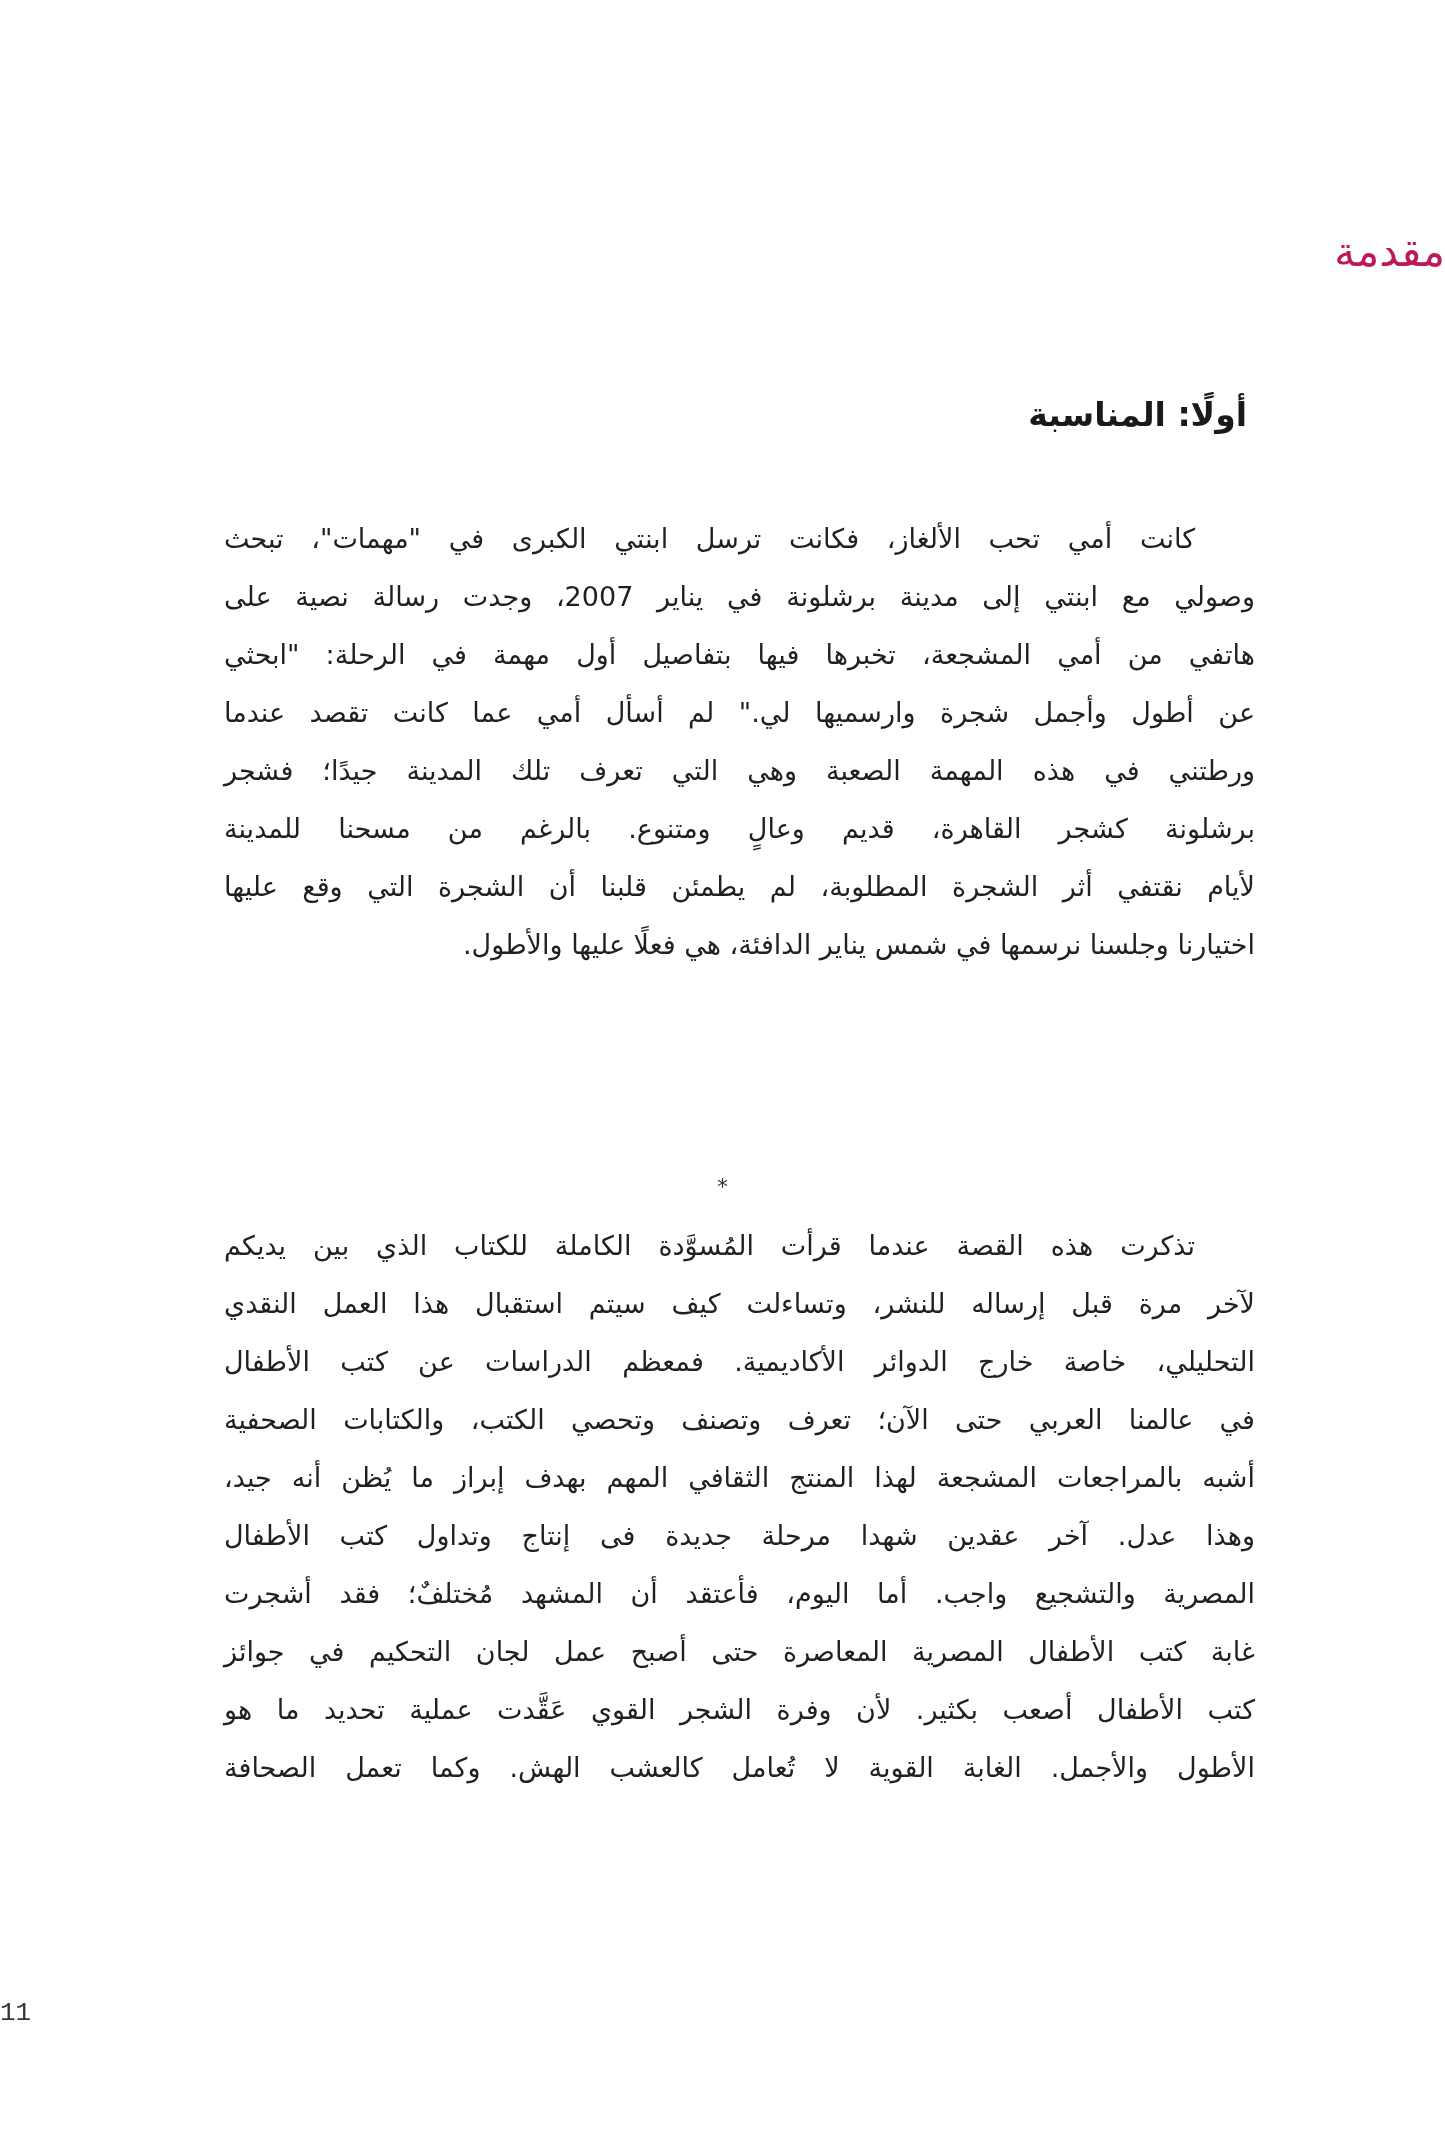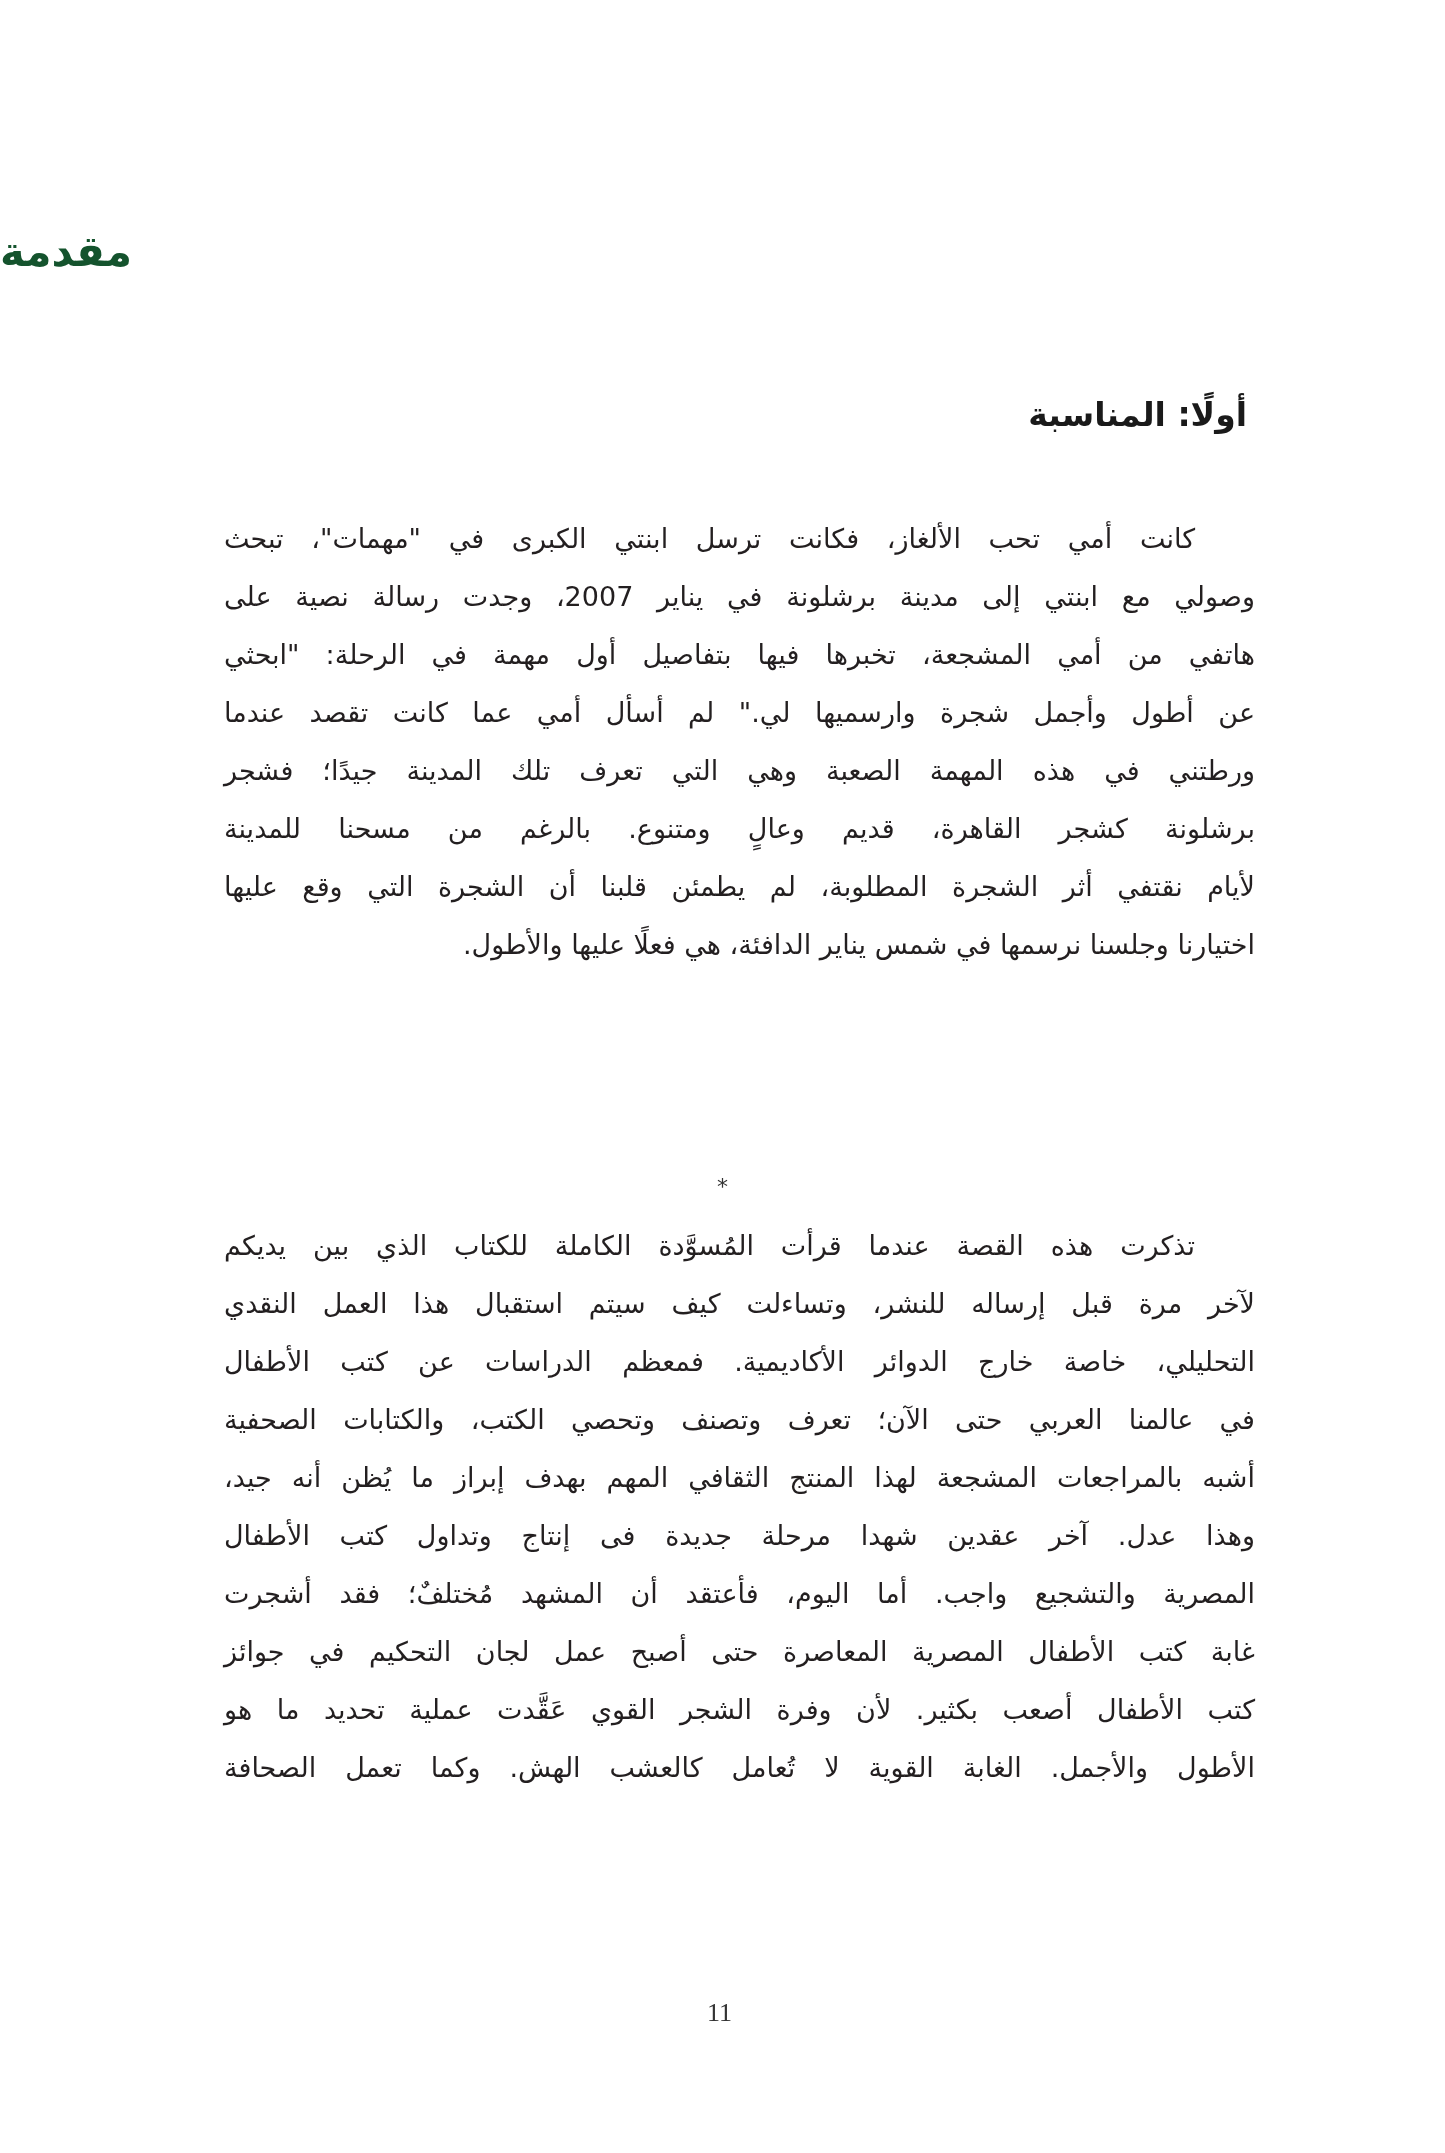--- a/index.html
+++ b/index.html
@@ -4,22 +4,22 @@
 <style>
   html, body { margin: 0; padding: 0; background: #ffffff; }
   body {
     width: 1445px; height: 2153px; position: relative; overflow: hidden;
     color: #231f20;
     font-family: "DejaVu Sans", sans-serif;
   }
   .page { position: absolute; left: 0; top: 0; width: 1445px; height: 2153px; }
   .chapter-title {
     position: absolute; left: 0; right: 0; top: 222px;
-    text-align: left; font-size: 42px; font-weight: bold; line-height: 60px;
-    color: #14532d;
+    text-align: right; font-size: 42px; font-weight: normal; line-height: 60px;
+    color: #be185d;
   }
   .section-heading {
     position: absolute; right: 190px; top: 382px;
     font-size: 33px; font-weight: bold; line-height: 50px; color: #1a1a1a;
   }
   .paragraph {
     position: absolute; left: 218px; right: 190px;
     font-size: 27px; line-height: 58px; text-align: justify;
     text-align-last: right; direction: rtl;
   }
@@ -30,21 +30,21 @@
   .paragraph .line.indent { padding-right: 60px; }
   .paragraph .line.last { text-align-last: right; }
   #para-1 { top: 510px; }
   #para-2 { top: 1217px; }
   .separator {
     position: absolute; left: 0; right: 0; top: 1172px;
     text-align: center; font-size: 22px; line-height: 30px; color: #333;
   }
   .page-number {
     position: absolute; left: 0; right: 6px; top: 1996px;
-    text-align: center; font-family: Liberation Serif, serif;
+    text-align: left; font-family: Liberation Mono, monospace;
     font-size: 26px; line-height: 34px; color: #333;
   }
 </style>
 </head>
 <body>
 
 <div class="page">
   <h1 class="chapter-title" style="margin:0">مقدمة</h1>
   <h2 class="section-heading" style="margin:8px">أولًا: المناسبة</h2>
 

